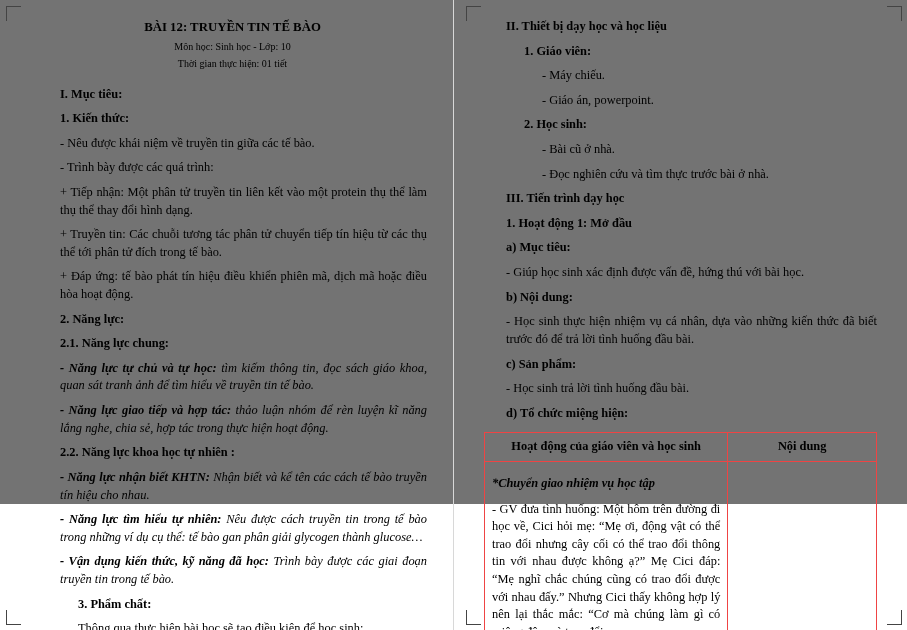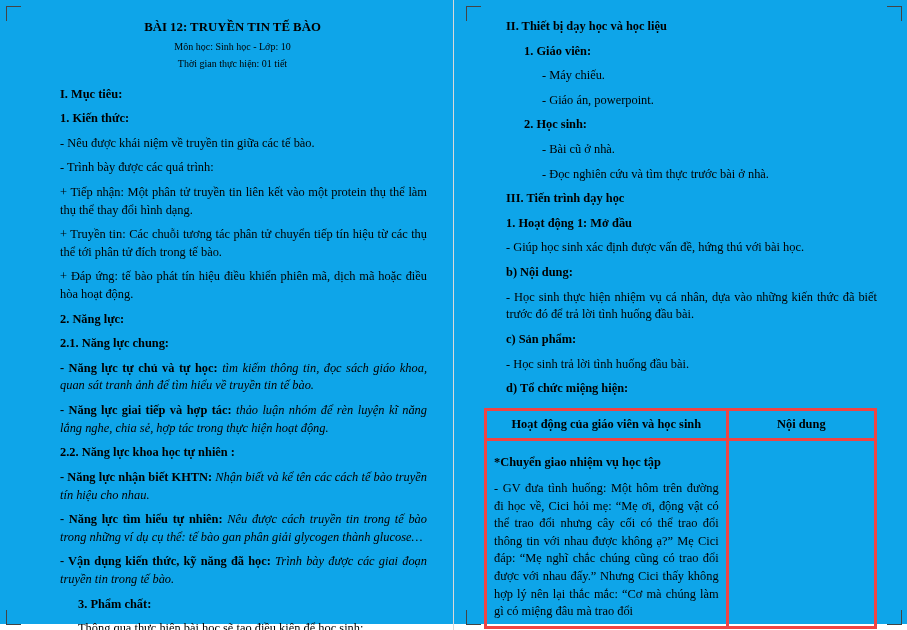--- a/index.html
+++ b/index.html
@@ -10,22 +10,22 @@
   body {
     width: 907px;
     height: 630px;
     font-family: "Liberation Serif", serif;
     color: #000000;
     overflow: hidden;
   }
   .page {
     position: relative;
     width: 907px;
-    height: 624px;
-    background: #0ea5e9;
+    height: 504px;
+    background: #737373;
   }
   .column {
     position: absolute;
     top: 0;
     width: 453px;
     height: 630px;
     box-sizing: border-box;
   }
   .col-left { left: 0; }
   .col-right { left: 454px; }
@@ -61,21 +61,21 @@
   }
 
   p {
     margin: 0 0 7px 0;
     font-size: 12.4px;
     line-height: 1.42;
     text-align: justify;
   }
   .b { font-weight: bold; }
   .i { font-style: italic; }
-  .bi { font-weight: bold; }
+  .bi { font-weight: bold; font-style: italic; }
   .title {
     font-weight: bold;
     text-align: center;
     font-size: 12.8px;
     margin-bottom: 4px;
   }
   .sub {
     text-align: center;
     font-size: 10px;
     margin-bottom: 3px;
@@ -90,21 +90,21 @@
     text-underline-offset: 2px;
   }
 
   table.grid {
     width: 100%;
     border-collapse: collapse;
     margin-top: 10px;
     table-layout: fixed;
   }
   table.grid th, table.grid td {
-    border: 3px solid #ef4444;
+    border: 1px solid #ef4444;
     padding: 5px 7px;
     font-size: 12.4px;
     line-height: 1.42;
     vertical-align: top;
     text-align: justify;
   }
   table.grid th {
     text-align: center;
     font-weight: bold;
   }
@@ -137,21 +137,21 @@
         <p class="b ind1">I. Mục tiêu:</p>
         <p class="b ind1">1. Kiến thức:</p>
         <p class="ind1">- Nêu được khái niệm về truyền tin giữa các tế bào.</p>
         <p class="ind1">- Trình bày được các quá trình:</p>
         <p class="ind1">+ Tiếp nhận: Một phân tử truyền tin liên kết vào một protein thụ thể làm thụ thể thay đổi hình dạng.</p>
         <p class="ind1">+ Truyền tin: Các chuỗi tương tác phân tử chuyển tiếp tín hiệu từ các thụ thể tới phân tử đích trong tế bào.</p>
         <p class="ind1">+ Đáp ứng: tế bào phát tín hiệu điều khiển phiên mã, dịch mã hoặc điều hòa hoạt động.</p>
         <p class="b ind1">2. Năng lực:</p>
         <p class="b ind1">2.1. Năng lực chung:</p>
         <p class="ind1"><span class="bi">- Năng lực tự chủ và tự học:</span><span class="i"> tìm kiếm thông tin, đọc sách giáo khoa, quan sát tranh ảnh để tìm hiểu về truyền tin tế bào.</span></p>
-        <p class="ind1"><span class="bi">- Năng lực giai tiếp và hợp tác:</span><span class="i"> thảo luận nhóm để rèn luyện kĩ năng lắng nghe, chia sẻ, hợp tác trong thực hiện hoạt động.</span></p>
+        <p class="ind1"><span class="bi">- Năng lực giao tiếp và hợp tác:</span><span class="i"> thảo luận nhóm để rèn luyện kĩ năng lắng nghe, chia sẻ, hợp tác trong thực hiện hoạt động.</span></p>
         <p class="b ind1">2.2. Năng lực khoa học tự nhiên :</p>
         <p class="ind1"><span class="bi">- Năng lực nhận biết KHTN:</span><span class="i"> Nhận biết và kể tên các cách tế bào truyền tín hiệu cho nhau.</span></p>
         <p class="ind1"><span class="bi">- Năng lực tìm hiểu tự nhiên:</span><span class="i"> Nêu được cách truyền tin trong tế bào trong những ví dụ cụ thể: tế bào gan phân giải glycogen thành glucose…</span></p>
         <p class="ind1"><span class="bi">- Vận dụng kiến thức, kỹ năng đã học:</span><span class="i"> Trình bày được các giai đoạn truyền tin trong tế bào.</span></p>
         <p class="b ind2">3. Phẩm chất:</p>
         <p class="ind2">Thông qua thực hiện bài học sẽ tạo điều kiện để học sinh:</p>
 
       </div>
     </div>
   </div>
@@ -160,20 +160,21 @@
     <div class="content">
       <p class="ind1"><span class="hdr-underline">II. Thiết bị dạy học và học liệu</span></p>
       <p class="b ind2">1. Giáo viên:</p>
       <p class="ind3">-   Máy chiếu.</p>
       <p class="ind3">-   Giáo án, powerpoint.</p>
       <p class="b ind2">2. Học sinh:</p>
       <p class="ind3">-   Bài cũ ở nhà.</p>
       <p class="ind3">-   Đọc nghiên cứu và tìm thực trước bài ở nhà.</p>
       <p class="b ind1">III. Tiến trình dạy học</p>
       <p class="b ind1">1. Hoạt động 1: Mở đầu</p>
+      <p class="b ind1">a) Mục tiêu:</p>
       <p class="ind1">- Giúp học sinh xác định được vấn đề, hứng thú với bài học.</p>
       <p class="b ind1">b) Nội dung:</p>
       <p class="ind1">- Học sinh thực hiện nhiệm vụ cá nhân, dựa vào những kiến thức đã biết trước đó để trả lời tình huống đầu bài.</p>
       <p class="b ind1">c) Sản phẩm:</p>
       <p class="ind1">- Học sinh trả lời tình huống đầu bài.</p>
       <p class="b ind1">d) Tổ chức miệng hiện:</p>
 
       <table class="grid">
         <thead>
           <tr>

